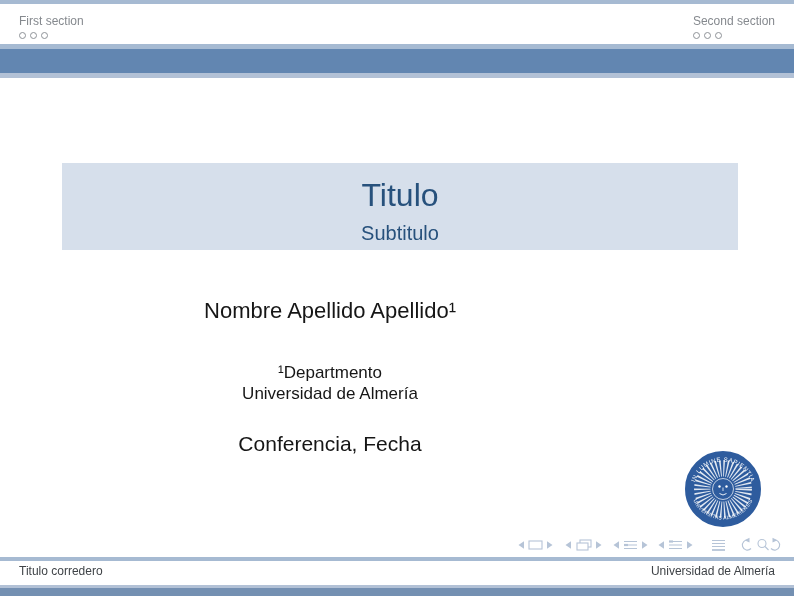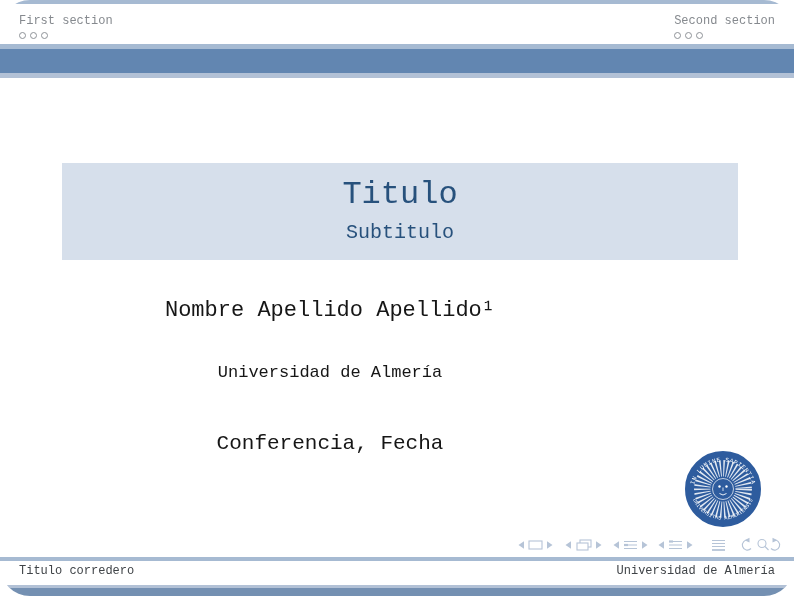--- a/index.html
+++ b/index.html
@@ -1,38 +1,38 @@
 <!DOCTYPE html>
 <html><head>
 <meta charset="utf-8">
 <style>
   html,body { margin:0; padding:0; background:#ffffff; }
   .slide {
     position:relative; width:794px; height:596px; background:#ffffff;
-    font-family:Liberation Mono, monospace; overflow:hidden;border-radius:30px;
+    font-family:Liberation Sans, sans-serif; overflow:hidden;
   }
   
   .band { position:absolute; left:0; width:794px; }
   .band-top-strip      { top:0;   height:4px;  background:#a6bad2; }
   .band-head-sep       { top:44px; height:5px;  background:#a6bad2; }
   .band-head-blue      { top:49px; height:24px; background:#6286b1; }
   .band-head-sep2      { top:73px; height:5px;  background:#b2c1d6; }
   .band-foot-sep       { top:557px; height:4px; background:#a6bad2; }
   .band-foot-sep2      { top:585px; height:3px; background:#b2c1d6; }
   .band-bottom-blue    { top:588px; height:8px; background:#7490b2; }
 
   
   .head-nav { position:absolute; top:13px; color:#85898e; font-size:12px; line-height:16px; text-align:left; }
   .head-nav.left  { left:19px; }
   .head-nav.right { right:19px; }
   .dot-row { margin-top:3px; height:8px; display:flex; gap:4px; }
   .dot { width:7px; height:7px; border:1.1px solid #8e9297; border-radius:50%; box-sizing:border-box; background:transparent; }
 
   
-  .titlebox { position:absolute; top:163px; left:62px; width:676px; height:97px; background:#d6dfeb; text-align:center; }
+  .titlebox { position:absolute; top:163px; left:62px; width:676px; height:87px; background:#d6dfeb; text-align:center; }
   .titlebox .title    { margin-top:12px; font-size:32px; line-height:40px; color:#27517c; }
   .titlebox .subtitle { margin-top:5px;  font-size:20px; line-height:26px; color:#27517c; }
 
   
   .centerline { position:absolute; left:0; width:660px; text-align:center; color:#161616; }
   .author    { top:296px; font-size:22px; line-height:30px; }
   .institute { top:362px; font-size:17px; line-height:21px; }
   .date      { top:431px; font-size:21px; line-height:26px; }
 
   
@@ -69,20 +69,21 @@
   <div class="band band-head-blue"></div>
   <div class="band band-head-sep2"></div>
 
   <div class="titlebox">
     <div class="title">Titulo</div>
     <div class="subtitle">Subtitulo</div>
   </div>
 
   <div class="centerline author">Nombre Apellido Apellido¹</div>
   <div class="centerline institute">
+    <div>¹Departmento</div>
     <div>Universidad de Almería</div>
   </div>
   <div class="centerline date">Conferencia, Fecha</div>
 
   <svg class="logo" width="76" height="76" viewBox="0 0 76 76">
     <circle cx="38" cy="38" r="37" fill="#2e5c9e"></circle>
 
     <circle cx="38" cy="38" r="21" fill="none" stroke="#ffffff" stroke-width="17" stroke-dasharray="1.3,2.1" opacity="0.85"></circle>
 
     <circle cx="38" cy="38" r="33.5" fill="none" stroke="#2e5c9e" stroke-width="9"></circle>

